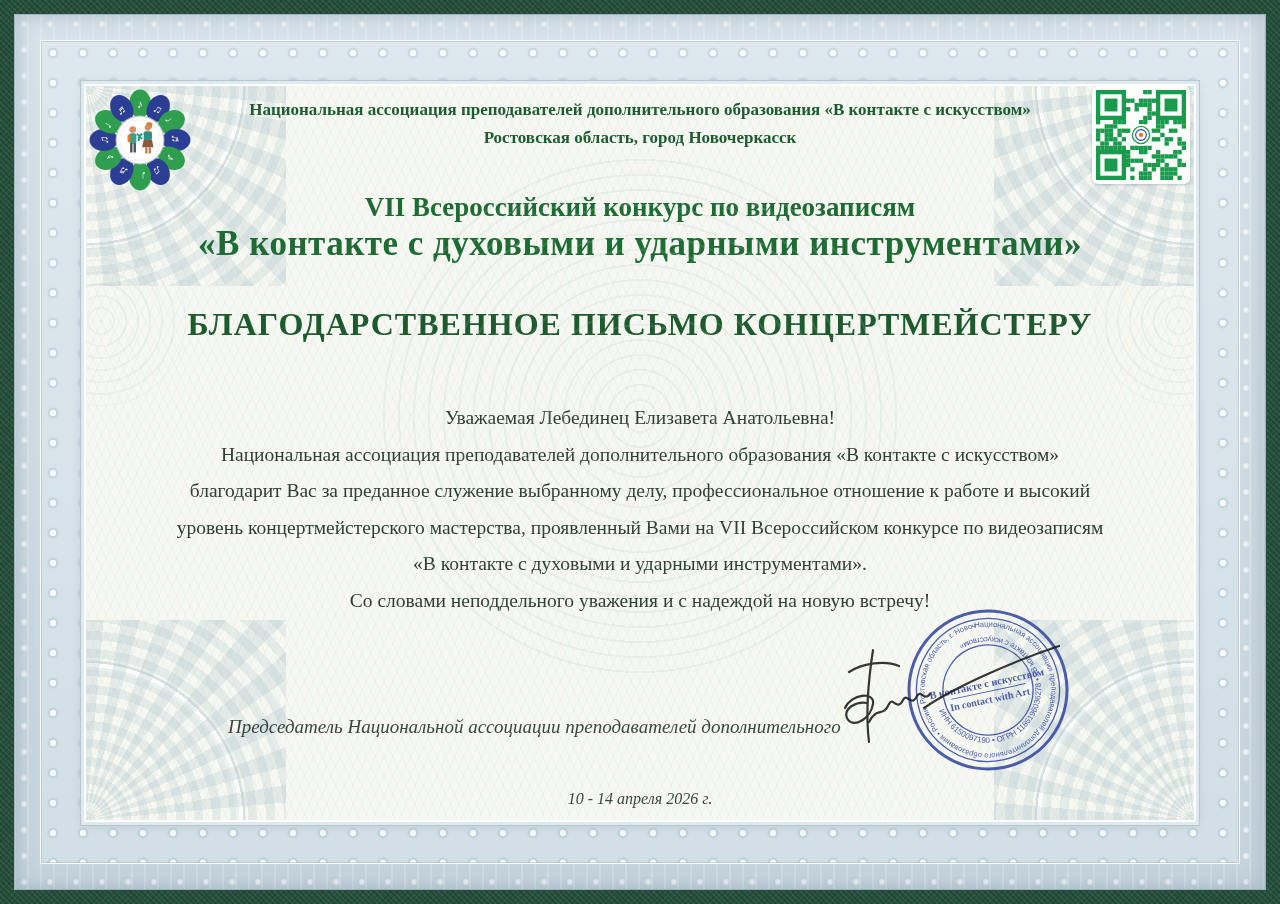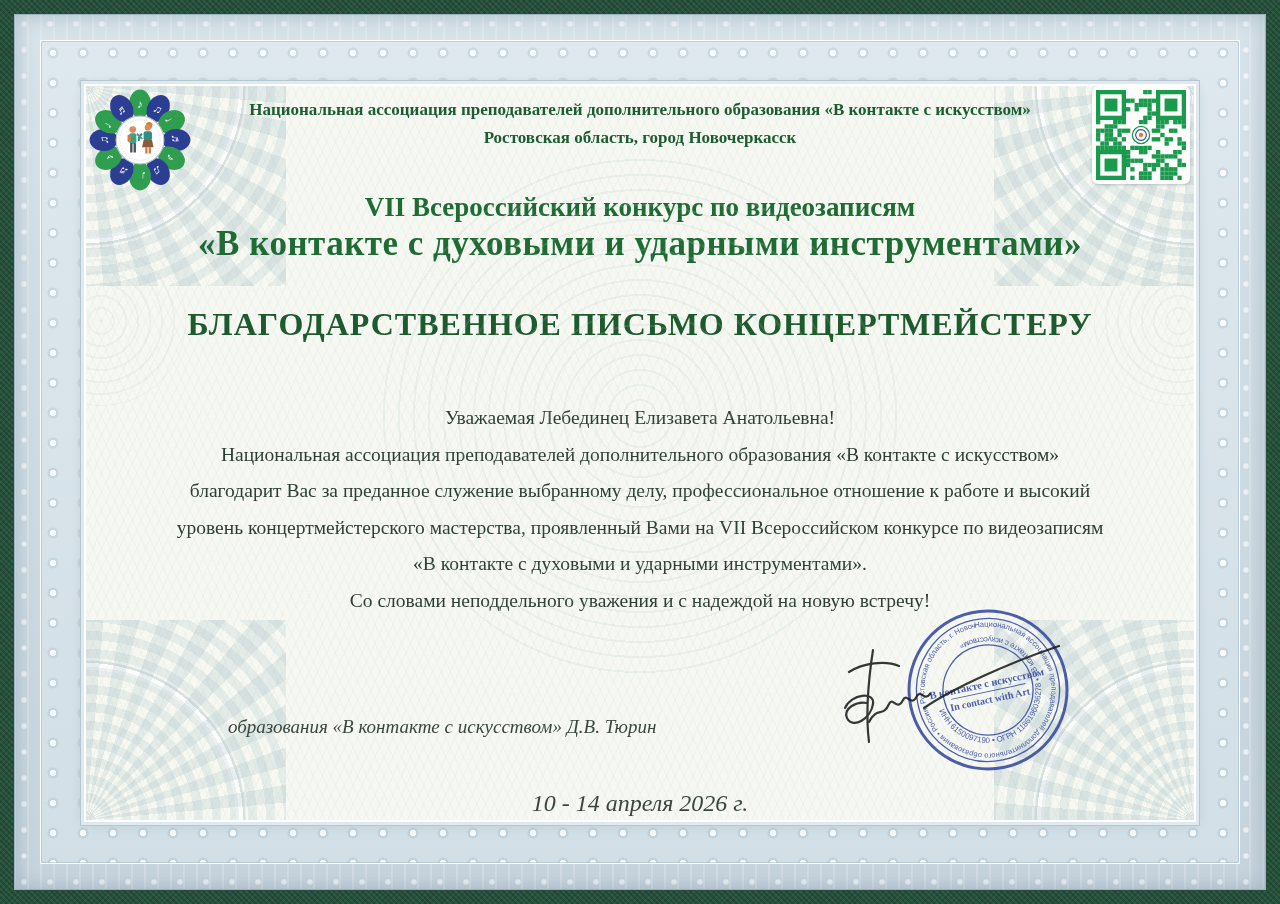--- a/index.html
+++ b/index.html
@@ -82,21 +82,21 @@
       font-weight:bold; font-size:27px; color:#1e6b34;}
   .contest2{position:absolute; left:0; right:0; top:138px; text-align:center;
       font-weight:bold; font-size:35px; color:#1e6b34; letter-spacing:.5px;}
   .doc-title{position:absolute; left:0; right:0; top:220px; text-align:center;
       font-weight:bold; font-size:32px; color:#1d5a2d; letter-spacing:1px;}
   .body-block{position:absolute; left:20px; right:20px; top:314px; text-align:center;
       font-size:19.5px; line-height:36.5px; color:#2f3e35;}
   .sign-text{position:absolute; left:142px; top:624px; font-style:italic; font-size:19px;
       line-height:34px; color:#3a463f;}
   .date-line{position:absolute; left:0; right:0; top:704px; text-align:center;
-      font-style:italic; font-size:24px; color:#3a463f;}
+      font-style:italic; font-size:16px; color:#3a463f;}
 
   .stamp{position:absolute; left:817px; top:519px; width:170px; height:170px;
       transform:rotate(-12deg); opacity:.9;}
   .sig-script{position:absolute; left:725px; top:550px; width:250px; height:135px;}
 </style>
 </head>
 <body>
 
 <div class="band">
   <div class="top-tab"></div>
@@ -347,21 +347,21 @@
   <div class="body-block">
     <div>Уважаемая Лебединец Елизавета Анатольевна!</div>
     <div>Национальная ассоциация преподавателей дополнительного образования «В контакте с искусством»</div>
     <div>благодарит Вас за преданное служение выбранному делу, профессиональное отношение к работе и высокий</div>
     <div>уровень концертмейстерского мастерства, проявленный Вами на VII Всероссийском конкурсе по видеозаписям</div>
     <div>«В контакте с духовыми и ударными инструментами».</div>
     <div>Со словами неподдельного уважения и с надеждой на новую встречу!</div>
   </div>
 
   <div class="sign-text">
-    <div>образования «В контакте с искусством» Д.В. Тюрин</div>
+    <div>Председатель Национальной ассоциации преподавателей дополнительного</div>
   </div>
 
   <div class="stamp">
     <svg viewBox="0 0 170 170" width="170" height="170">
       <defs>
         <path id="ringOut" d="M85,21.5 a63.5,63.5 0 1 1 -0.1,0"></path>
         <path id="ringIn" d="M32,85 a53,53 0 1 0 106,0 a53,53 0 1 0 -106,0"></path>
       </defs>
       <g fill="none" stroke="#3a4da3">
         <circle cx="85" cy="85" r="79" stroke-width="3"></circle>

